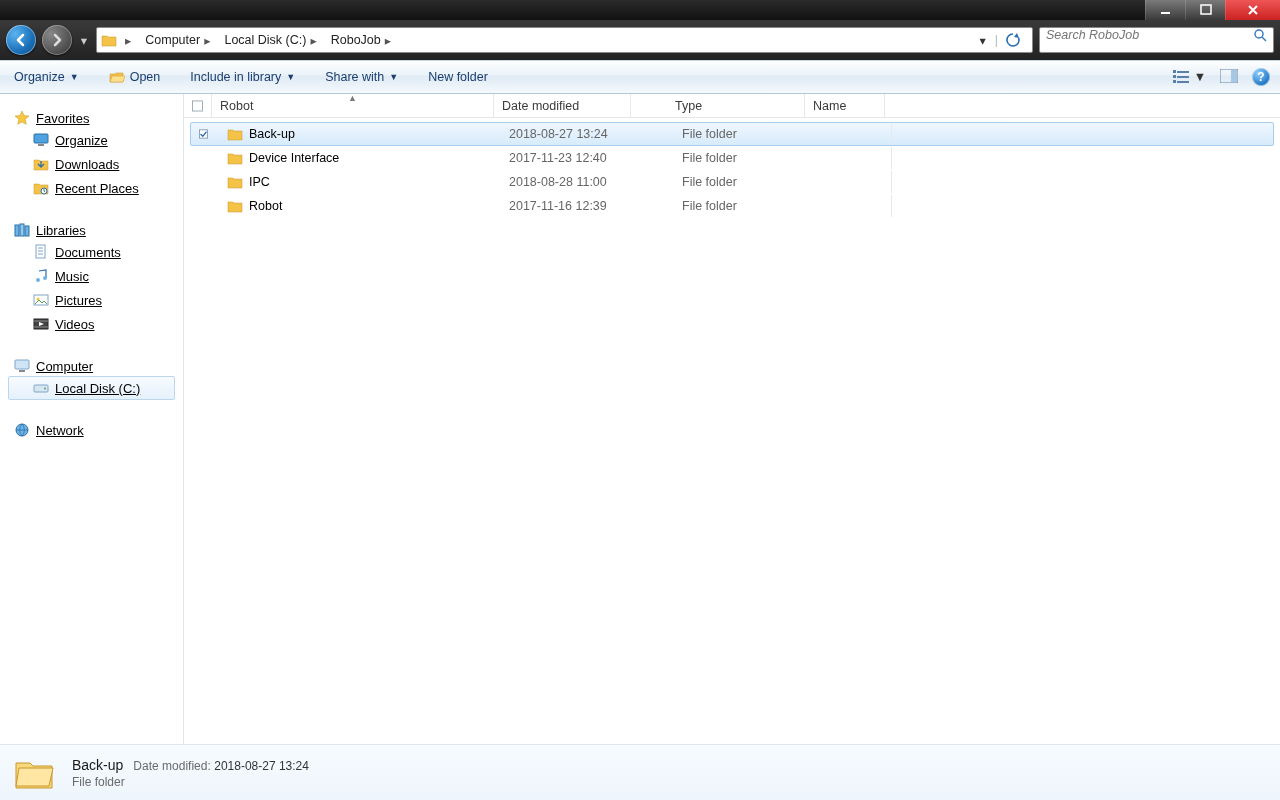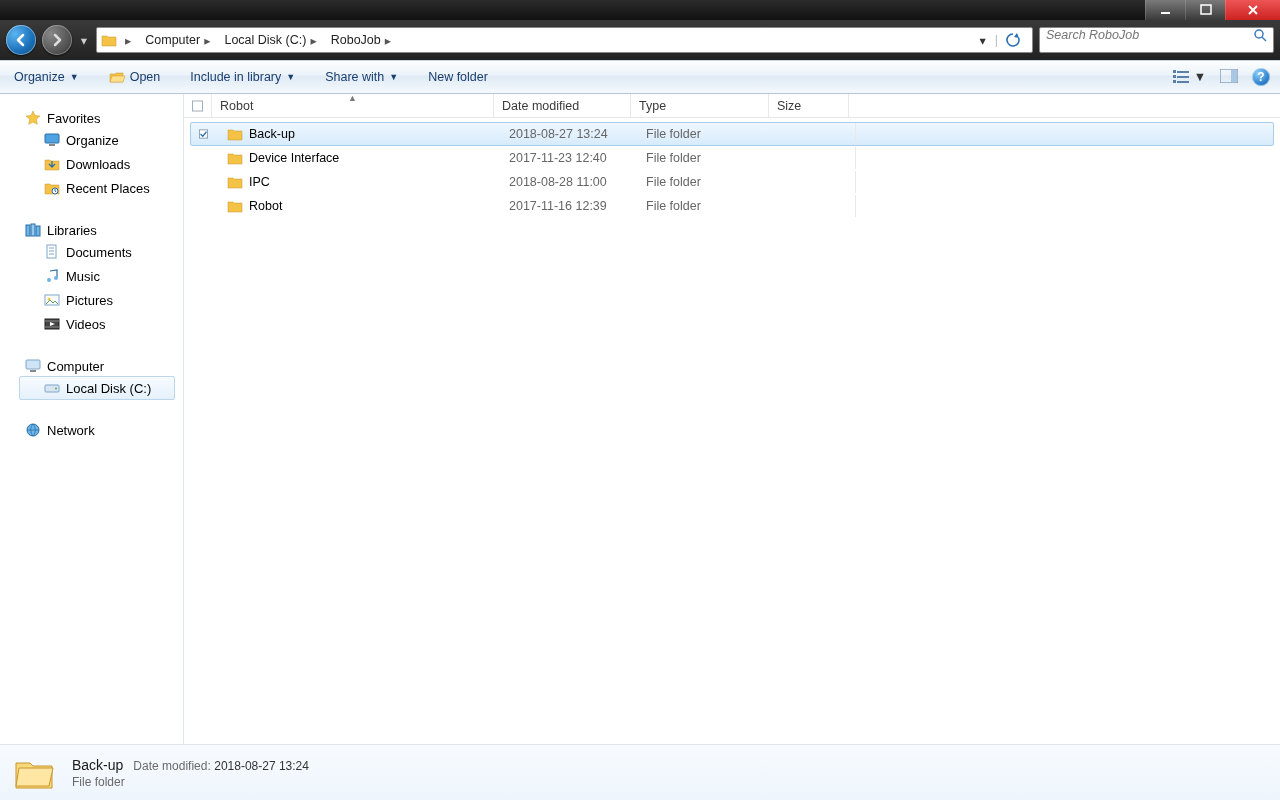--- a/index.html
+++ b/index.html
@@ -28,34 +28,34 @@
   .searchbox .mag{width:14px;height:14px;}
   
   .toolbar{height:34px;background:linear-gradient(#fdfefe,#eaf2f9 45%,#dfeaf4 46%,#f4f9fd);border-top:1px solid #c9d7e4;border-bottom:1px solid #b6c6d6;display:flex;align-items:center;padding:0 10px;gap:22px;color:#1a3e6e;}
   .toolitem{display:flex;align-items:center;gap:5px;height:100%;padding:0 4px;}
   .toolitem .dd{font-size:9px;color:#1a3e6e;}
   .toolbar .spacer{flex:1;}
   .toolbar .right{display:flex;align-items:center;gap:14px;color:#333;}
   .help{width:18px;height:18px;border-radius:50%;background:radial-gradient(circle at 35% 30%,#8fd0ff,#1e74c2 70%);color:#fff;display:flex;align-items:center;justify-content:center;font-weight:bold;font-size:12px;box-shadow:inset 0 0 0 1px rgba(255,255,255,.5);}
   
   .main{display:flex;height:calc(800px - 20px - 40px - 34px - 56px);}
-  .nav{width:184px;border-right:1px solid #e0e6ec;padding:14px 4px 0 19px;overflow-y:auto;}
+  .nav{width:184px;border-right:1px solid #e0e6ec;padding:14px 4px 0 8px;overflow-y:auto;text-decoration:underline;}
   .navgroup{margin-bottom:20px;}
   .navhead{display:flex;align-items:center;gap:6px;font-size:13px;padding:2px 0 2px 6px;}
   .navitem{display:flex;align-items:center;gap:6px;padding:3px 0 3px 24px;font-size:13px;border:1px solid transparent;}
   .navitem.sel{background:linear-gradient(#f7fbff,#e5f1fb);border:1px solid #bcd6ee;border-radius:2px;margin-right:4px;}
   .ico{width:16px;height:16px;flex:0 0 16px;}
   
   .files{flex:1;display:flex;flex-direction:column;}
   .colheads{height:24px;display:flex;align-items:center;border-bottom:1px solid #e6e6e6;color:#3b3b3b;font-size:12.5px;position:relative;}
   .colheads .cell{border-right:1px solid #e8e8e8;height:100%;display:flex;align-items:center;padding:0 8px;}
   .col-check{width:28px;justify-content:center;border-right:0;}
   .col-name{width:282px;position:relative;}
   .col-date{width:137px;}
-  .col-type{width:138px;}
+  .col-type{width:138px;margin-left:36px;}
   .col-size{width:80px;border-right:1px solid #e8e8e8;}
   .sort-ind{position:absolute;left:50%;top:-1px;transform:translateX(-50%);color:#7a7a7a;font-size:9px;}
   .rows{padding:4px 6px;}
   .row{height:24px;display:flex;align-items:center;border:1px solid transparent;border-radius:2px;}
   .row.sel{background:linear-gradient(#eff7ff,#d7ebfb);border:1px solid #a8cdec;}
   .row .cell{padding:0 8px;display:flex;align-items:center;gap:6px;height:100%;}
   .row .cell.col-date,.row .cell.col-type,.row .cell.col-size{color:#666;}
   .row .cb{width:12px;height:12px;margin-right:3px;}
   
   .details{height:56px;border-top:1px solid #e0e6ec;background:linear-gradient(#f7fbff,#eef5fc);display:flex;align-items:center;padding:4px 12px;gap:16px;}
@@ -303,21 +303,21 @@
         <span class="sort-ind">▲</span>
         <span>Robot</span>
       </div>
       <div class="cell col-date">
           <span>Date modified</span>
         </div>
       <div class="cell col-type">
           <span>Type</span>
         </div>
       <div class="cell col-size">
-          <span>Size</span>
+          <span>Name</span>
         </div>
     </div>
     <div class="rows" id="rows">
         <div class="row sel">
           <div class="cell col-check">
             <svg class="cb" viewBox="0 0 12 12">
               <rect x="0.5" y="0.5" width="11" height="11" fill="#fff" stroke="#6f8aa5"></rect>
               <path d="M2 6l3 3 5-6" fill="none" stroke="#2a6fa8" stroke-width="1.6"></path>
             </svg>
           </div>

